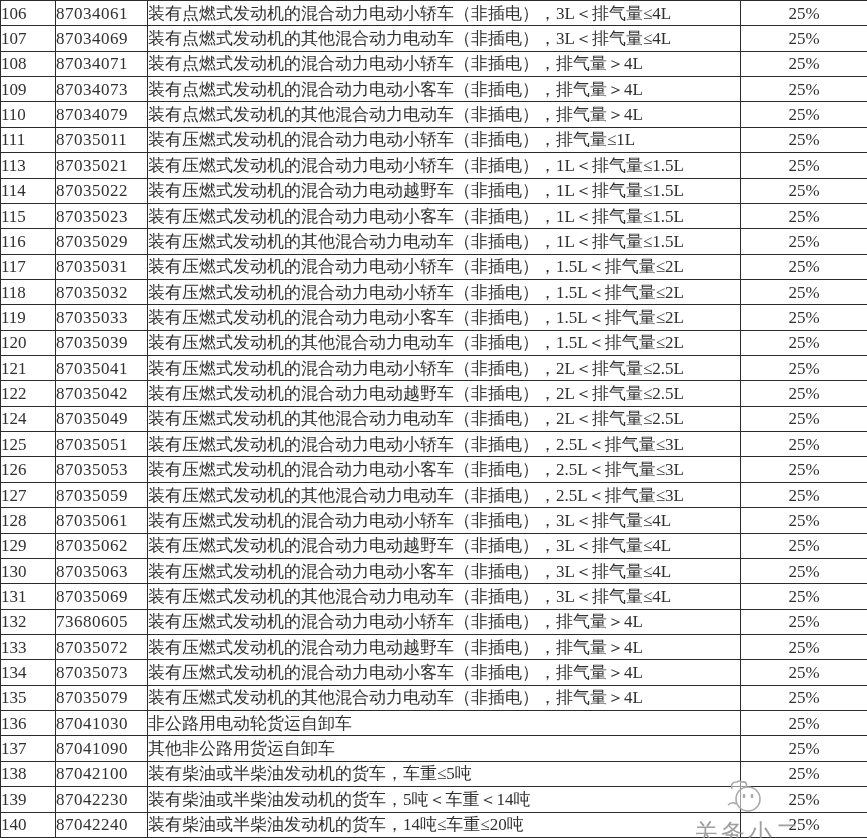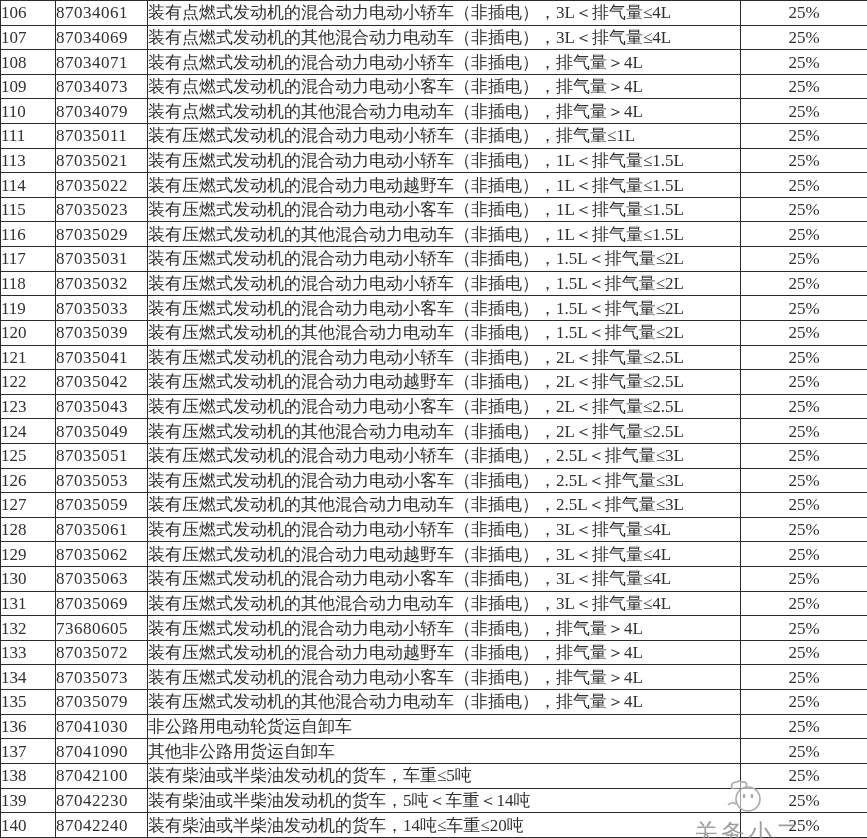--- a/index.html
+++ b/index.html
@@ -157,26 +157,20 @@
       <tr>
         <td class="c-no">121</td>
         <td class="c-code">87035041</td>
         <td class="c-desc">装有压燃式发动机的混合动力电动小轿车（非插电），2L＜排气量≤2.5L</td>
         <td class="c-rate">25%</td>
       </tr>
       <tr>
         <td class="c-no">122</td>
         <td class="c-code">87035042</td>
         <td class="c-desc">装有压燃式发动机的混合动力电动越野车（非插电），2L＜排气量≤2.5L</td>
-        <td class="c-rate">25%</td>
-      </tr>
-      <tr>
-        <td class="c-no">123</td>
-        <td class="c-code">87035043</td>
-        <td class="c-desc">装有压燃式发动机的混合动力电动小客车（非插电），2L＜排气量≤2.5L</td>
         <td class="c-rate">25%</td>
       </tr>
       <tr>
         <td class="c-no">124</td>
         <td class="c-code">87035049</td>
         <td class="c-desc">装有压燃式发动机的其他混合动力电动车（非插电），2L＜排气量≤2.5L</td>
         <td class="c-rate">25%</td>
       </tr>
       <tr>
         <td class="c-no">125</td>

